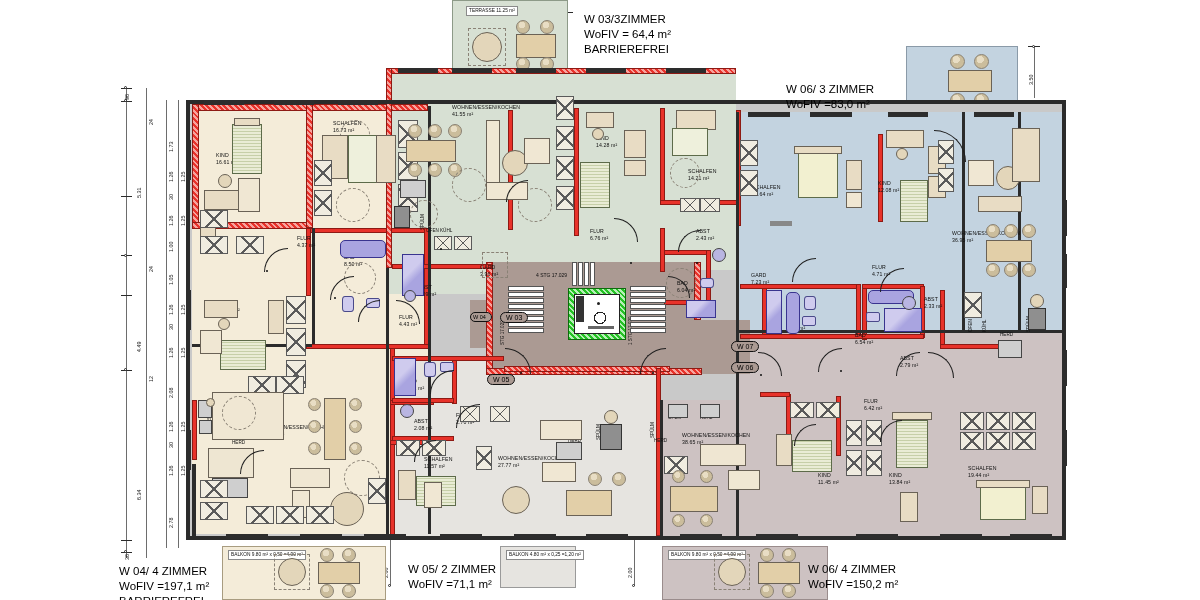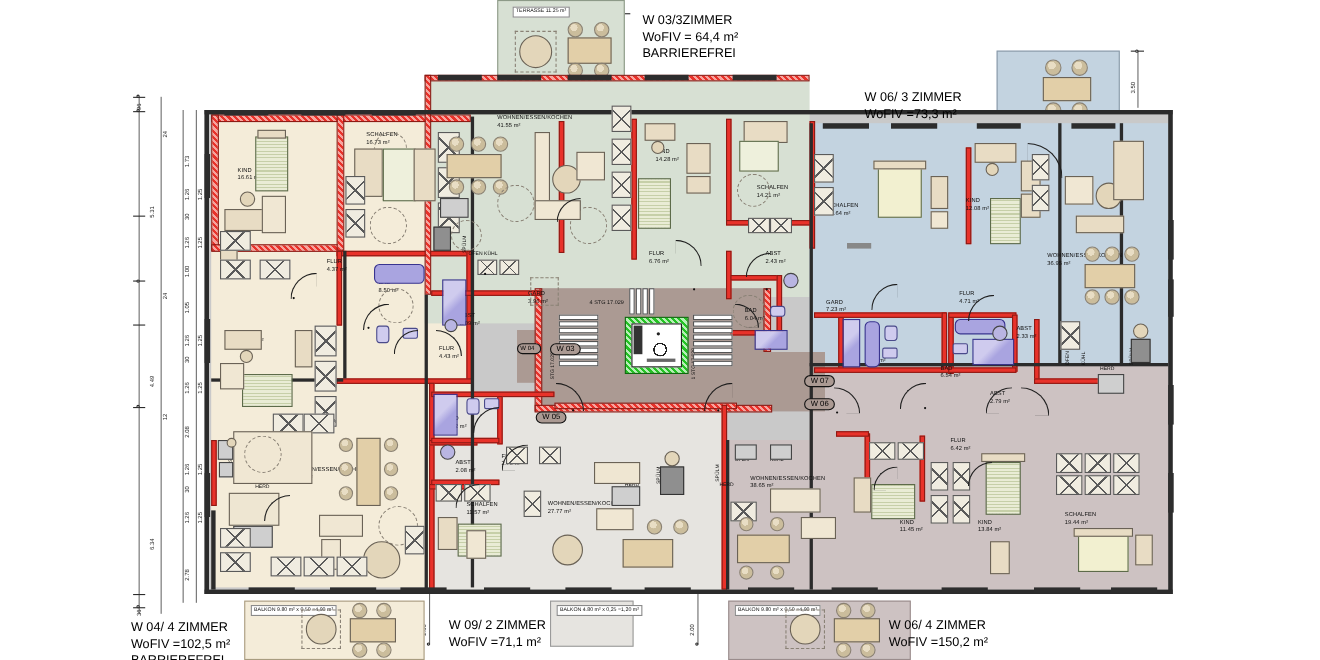--- a/index.html
+++ b/index.html
@@ -765,29 +765,29 @@
   <div class="plant ab" style="left:760px;top:584px;width:14px;height:14px;"></div>
   <div class="plant ab" style="left:782px;top:584px;width:14px;height:14px;"></div>
 
   <div class="apt" style="left:584px;top:12px;">
     <span style="display:block">W 03/3ZIMMER</span>
     <span style="display:block">WoFIV = 64,4 m²</span>
     <span style="display:block">BARRIEREFREI</span>
   </div>
   <div class="apt" style="left:786px;top:82px;">
     <span style="display:block">W 06/ 3 ZIMMER</span>
-    <span style="display:block">WoFIV =73,3 m²</span>
+    <span style="display:block">WoFIV =83,0 m²</span>
   </div>
   <div class="apt" style="left:119px;top:564px;">
     <span style="display:block">W 04/ 4 ZIMMER</span>
-    <span style="display:block">WoFIV =102,5 m²</span>
+    <span style="display:block">WoFIV =197,1 m²</span>
     <span style="display:block">BARRIEREFREI</span>
   </div>
   <div class="apt" style="left:408px;top:562px;">
-    <span style="display:block">W 09/ 2 ZIMMER</span>
+    <span style="display:block">W 05/ 2 ZIMMER</span>
     <span style="display:block">WoFIV =71,1 m²</span>
   </div>
   <div class="apt" style="left:808px;top:562px;">
     <span style="display:block">W 06/ 4 ZIMMER</span>
     <span style="display:block">WoFIV =150,2 m²</span>
   </div>
 
 </div>
 
 </body></html>

